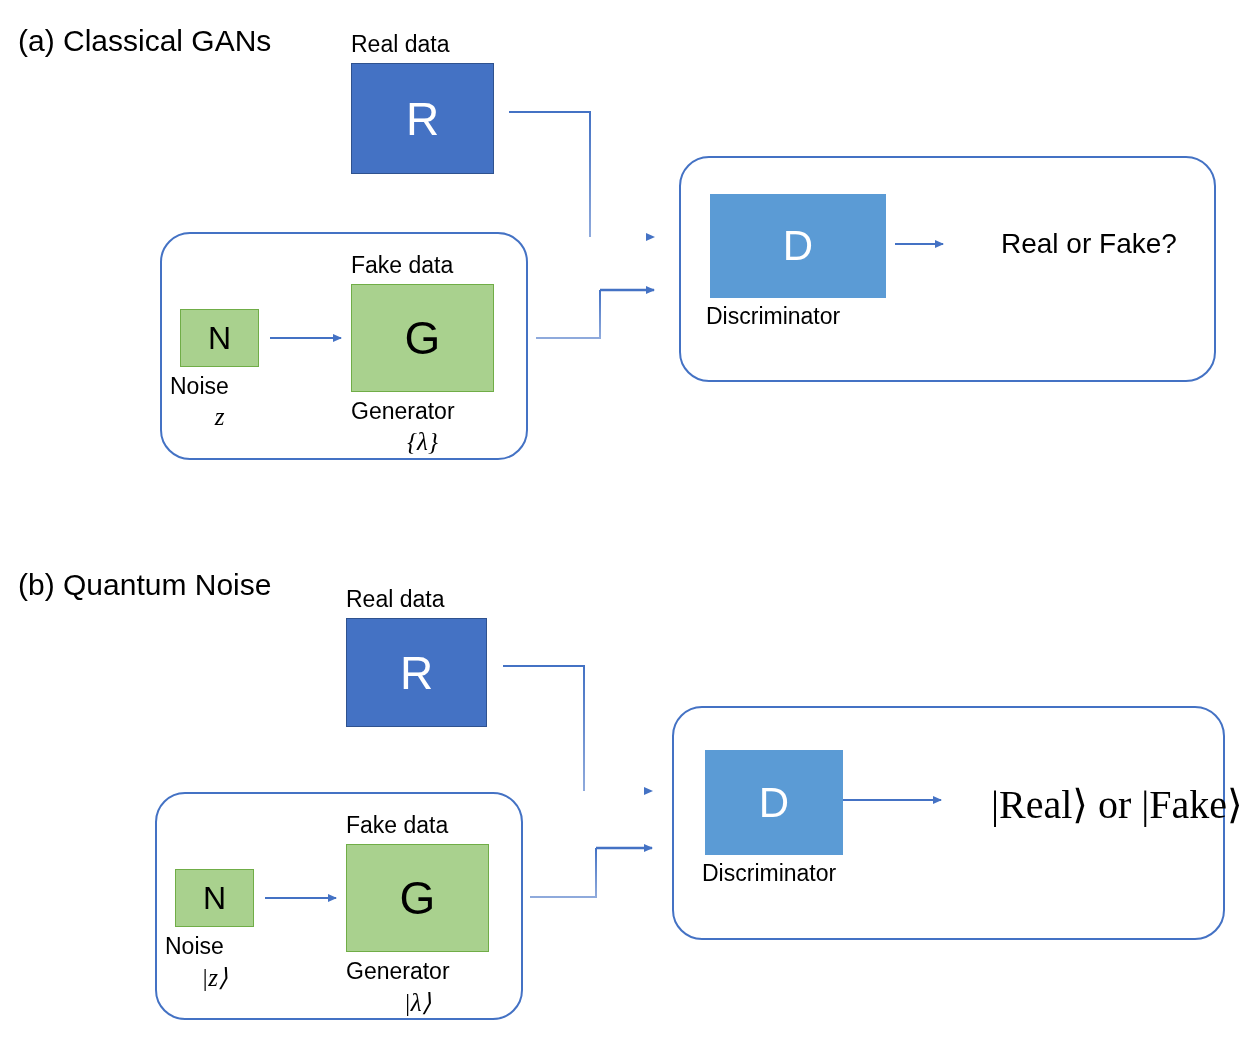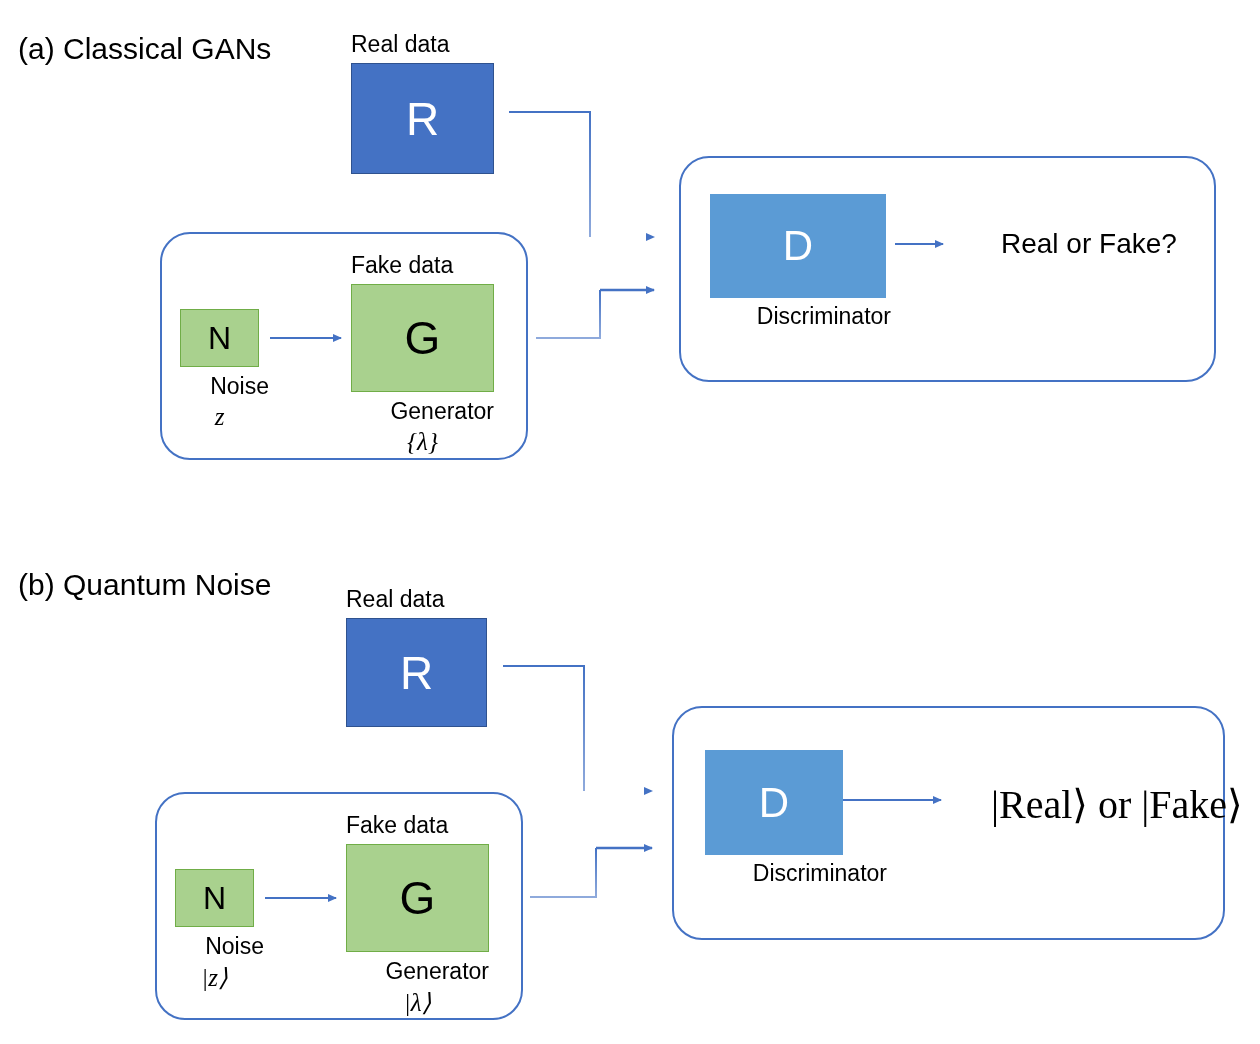--- a/index.html
+++ b/index.html
@@ -40,21 +40,21 @@
     white-space: nowrap;
     text-align: left;
   }
 
   .caption-plain {
     position: absolute;
     font-size: 23px;
     font-weight: 400;
     color: #000000;
     white-space: nowrap;
-    text-align: right;
+    text-align: left;
   }
 
   .math {
     position: absolute;
     font-family: "Liberation Serif", serif;
     font-size: 25px;
     font-style: italic;
     color: #000000;
     white-space: nowrap;
     text-align: center;
@@ -183,21 +183,21 @@
 
     <g>
       <path d="M265,898 L336,898" fill="none" stroke="#4472C4" stroke-width="2" marker-end="url(#arrowhead)"></path>
     </g>
 
     <g>
       <path d="M843,800 L941,800" fill="none" stroke="#4472C4" stroke-width="2" marker-end="url(#arrowhead)"></path>
     </g>
   </svg>
 
-  <div class="panel-title" style="left:18px; top:32px;">(a) Classical GANs</div>
+  <div class="panel-title" style="left:18px; top:24px;">(a) Classical GANs</div>
 
   <div class="caption-bold" style="left:351px; top:31px; width:143px;">Real data</div>
 
   <div class="block block-r" style="left:351px; top:63px; width:143px; height:111px;">R</div>
 
   <div class="group-box" style="left:160px; top:232px; width:368px; height:228px;"></div>
 
   <div class="block block-n" style="left:180px; top:309px; width:79px; height:58px;">N</div>
 
   <div class="caption-plain" style="left:170px; top:373px; width:99px;">Noise</div>

